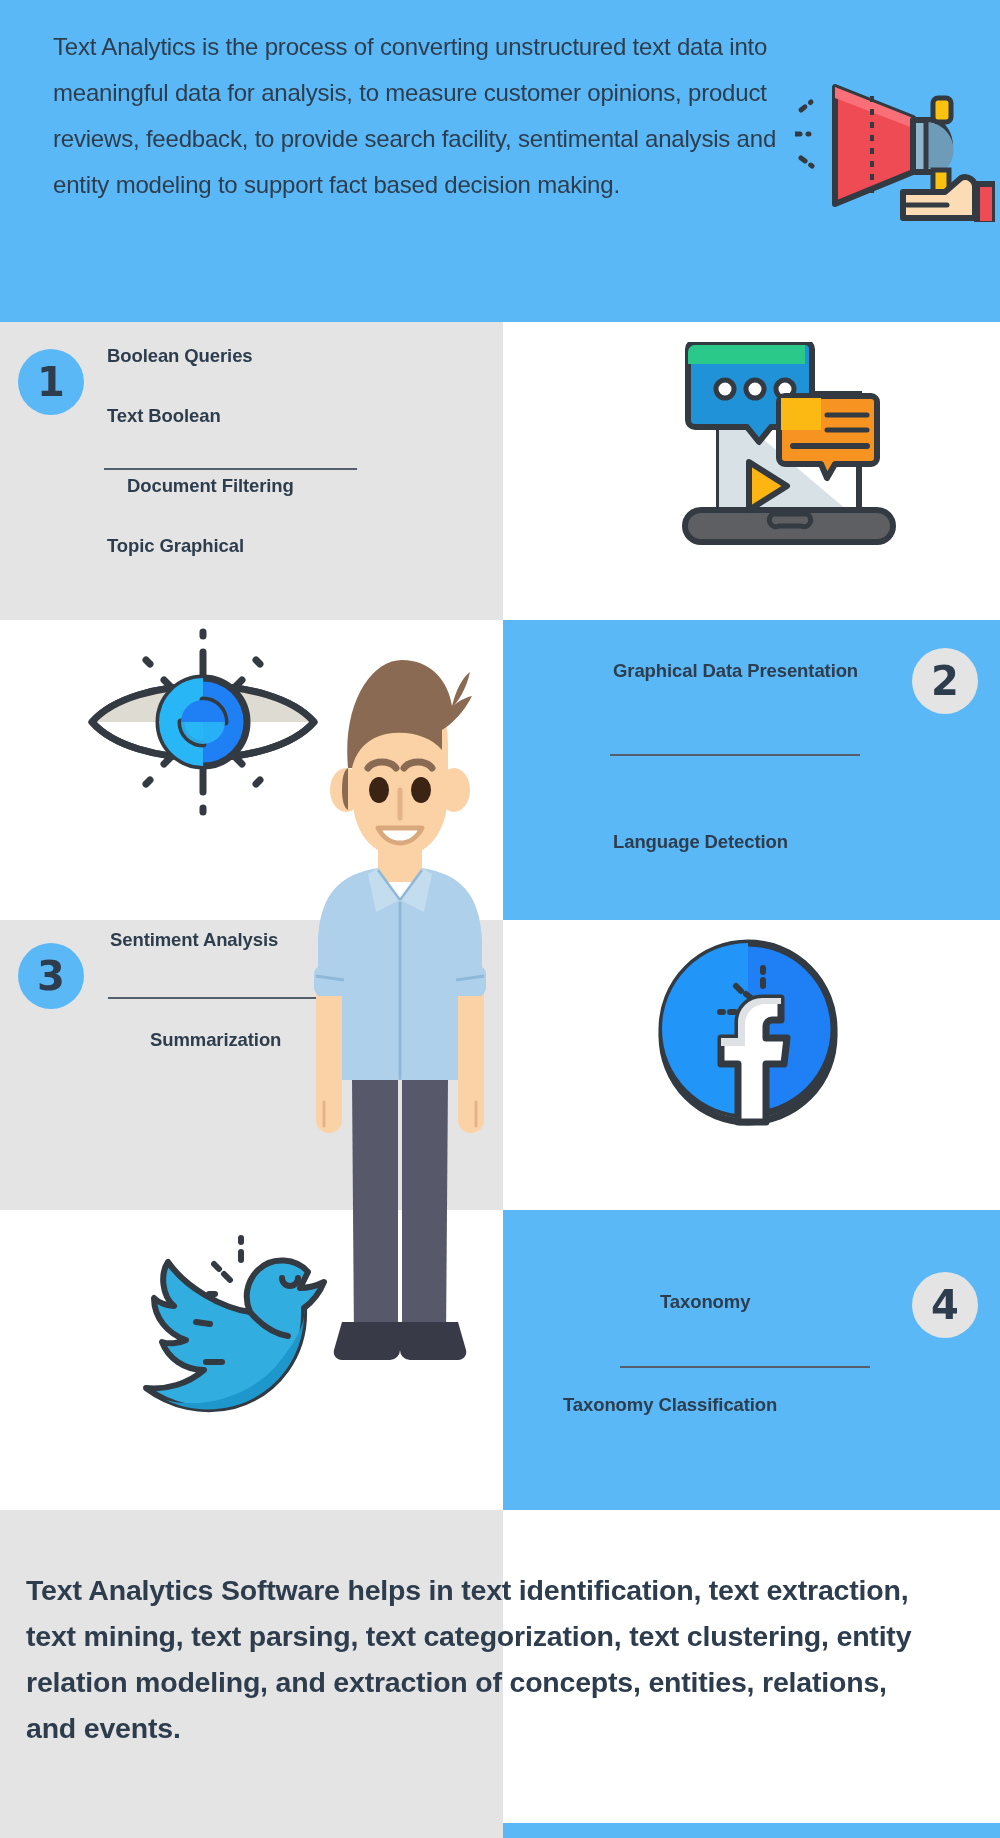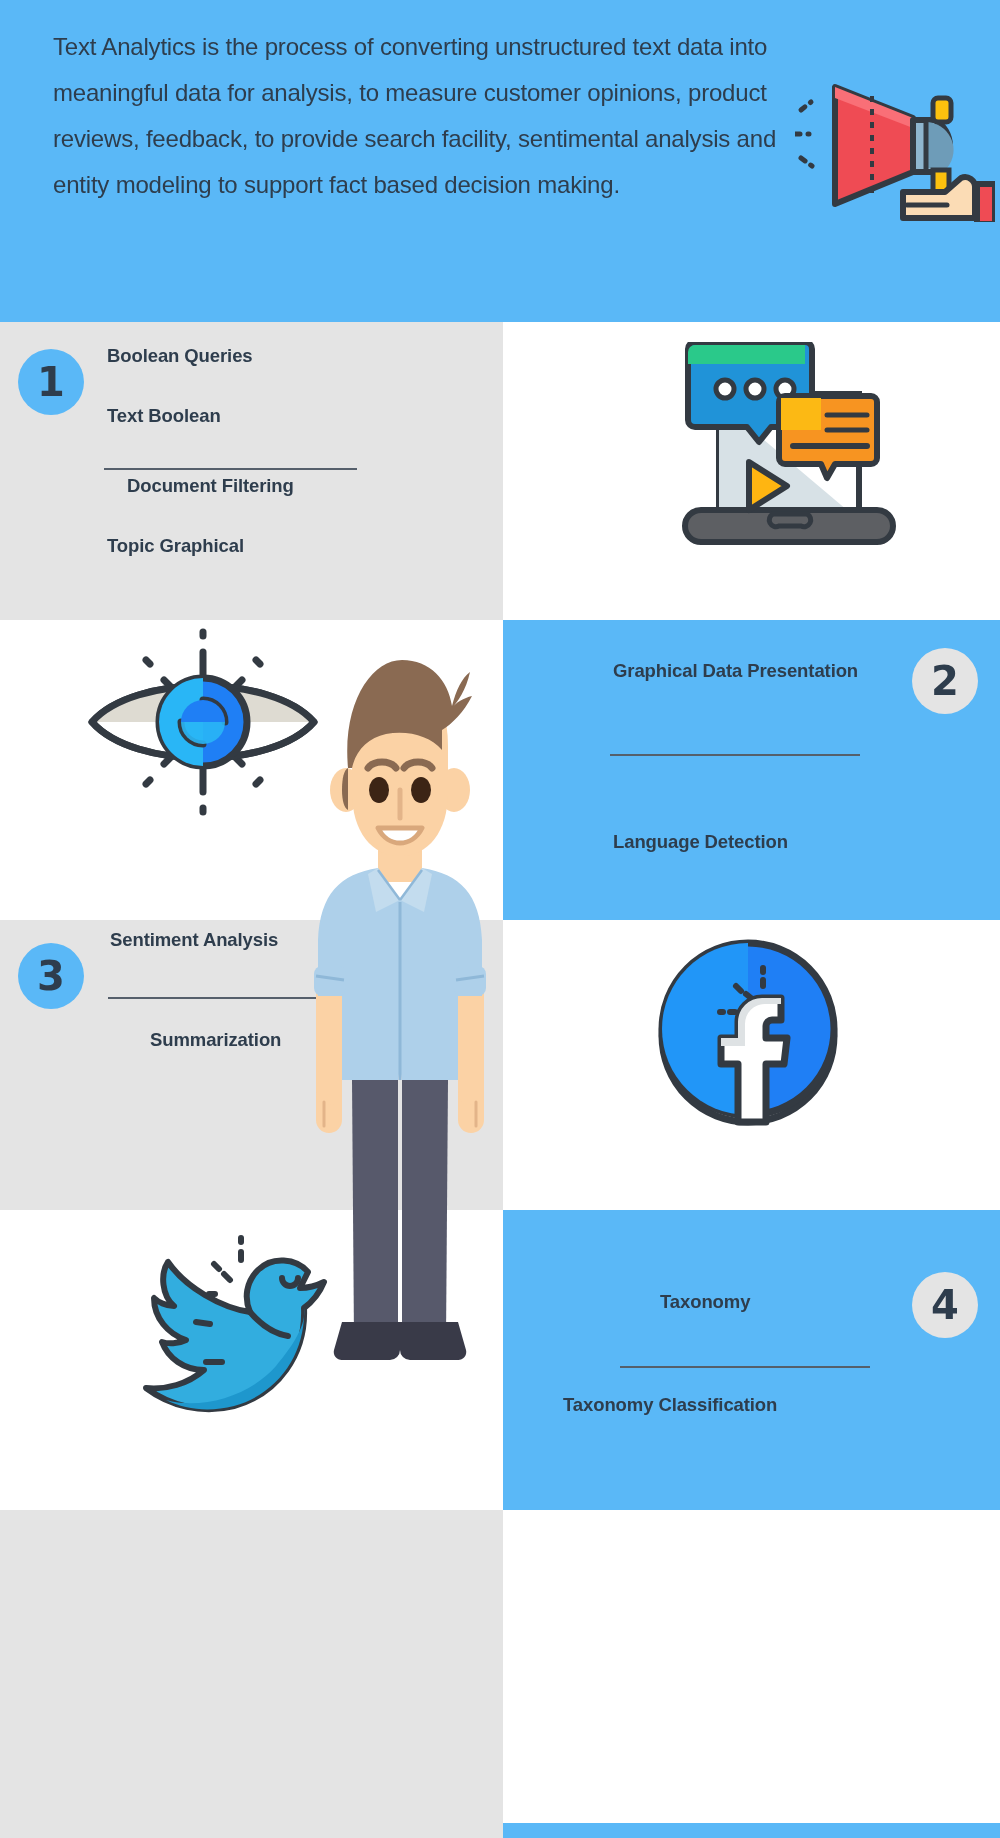--- a/index.html
+++ b/index.html
@@ -241,20 +241,21 @@
       <div class="item" style="left:157px; top:81px;">Taxonomy</div>
       <div class="divider" style="left:117px; top:156px; width:250px;"></div>
       <div class="item" style="left:20px; top:184px;margin-left:40px;">Taxonomy Classification</div>
     </div>
   </div>
 
   <div class="band row5">
     <div class="band-half left"></div>
     <div class="band-half right"></div>
   </div>
+  <div class="footer-text">Text Analytics Software helps in text identification, text extraction,  text mining, text parsing, text categorization, text clustering, entity  relation modeling, and extraction of concepts, entities, relations, and  events.</div>
   <div class="footer-strip"></div>
 
   <svg class="character" viewBox="0 0 240 760">
 
     <path d="M72,430 L118,430 L118,690 L74,690 Z" fill="#57596b"></path>
     <path d="M122,430 L168,430 L166,690 L122,690 Z" fill="#57596b"></path>
 
     <path d="M62,672 L120,672 L120,700 A10,10 0 0 1 110,710 L62,710 A8,8 0 0 1 54,700 Z" fill="#393a48"></path>
     <path d="M120,672 L178,672 L186,700 A8,8 0 0 1 178,710 L130,710 A10,10 0 0 1 120,700 Z" fill="#393a48"></path>
 

